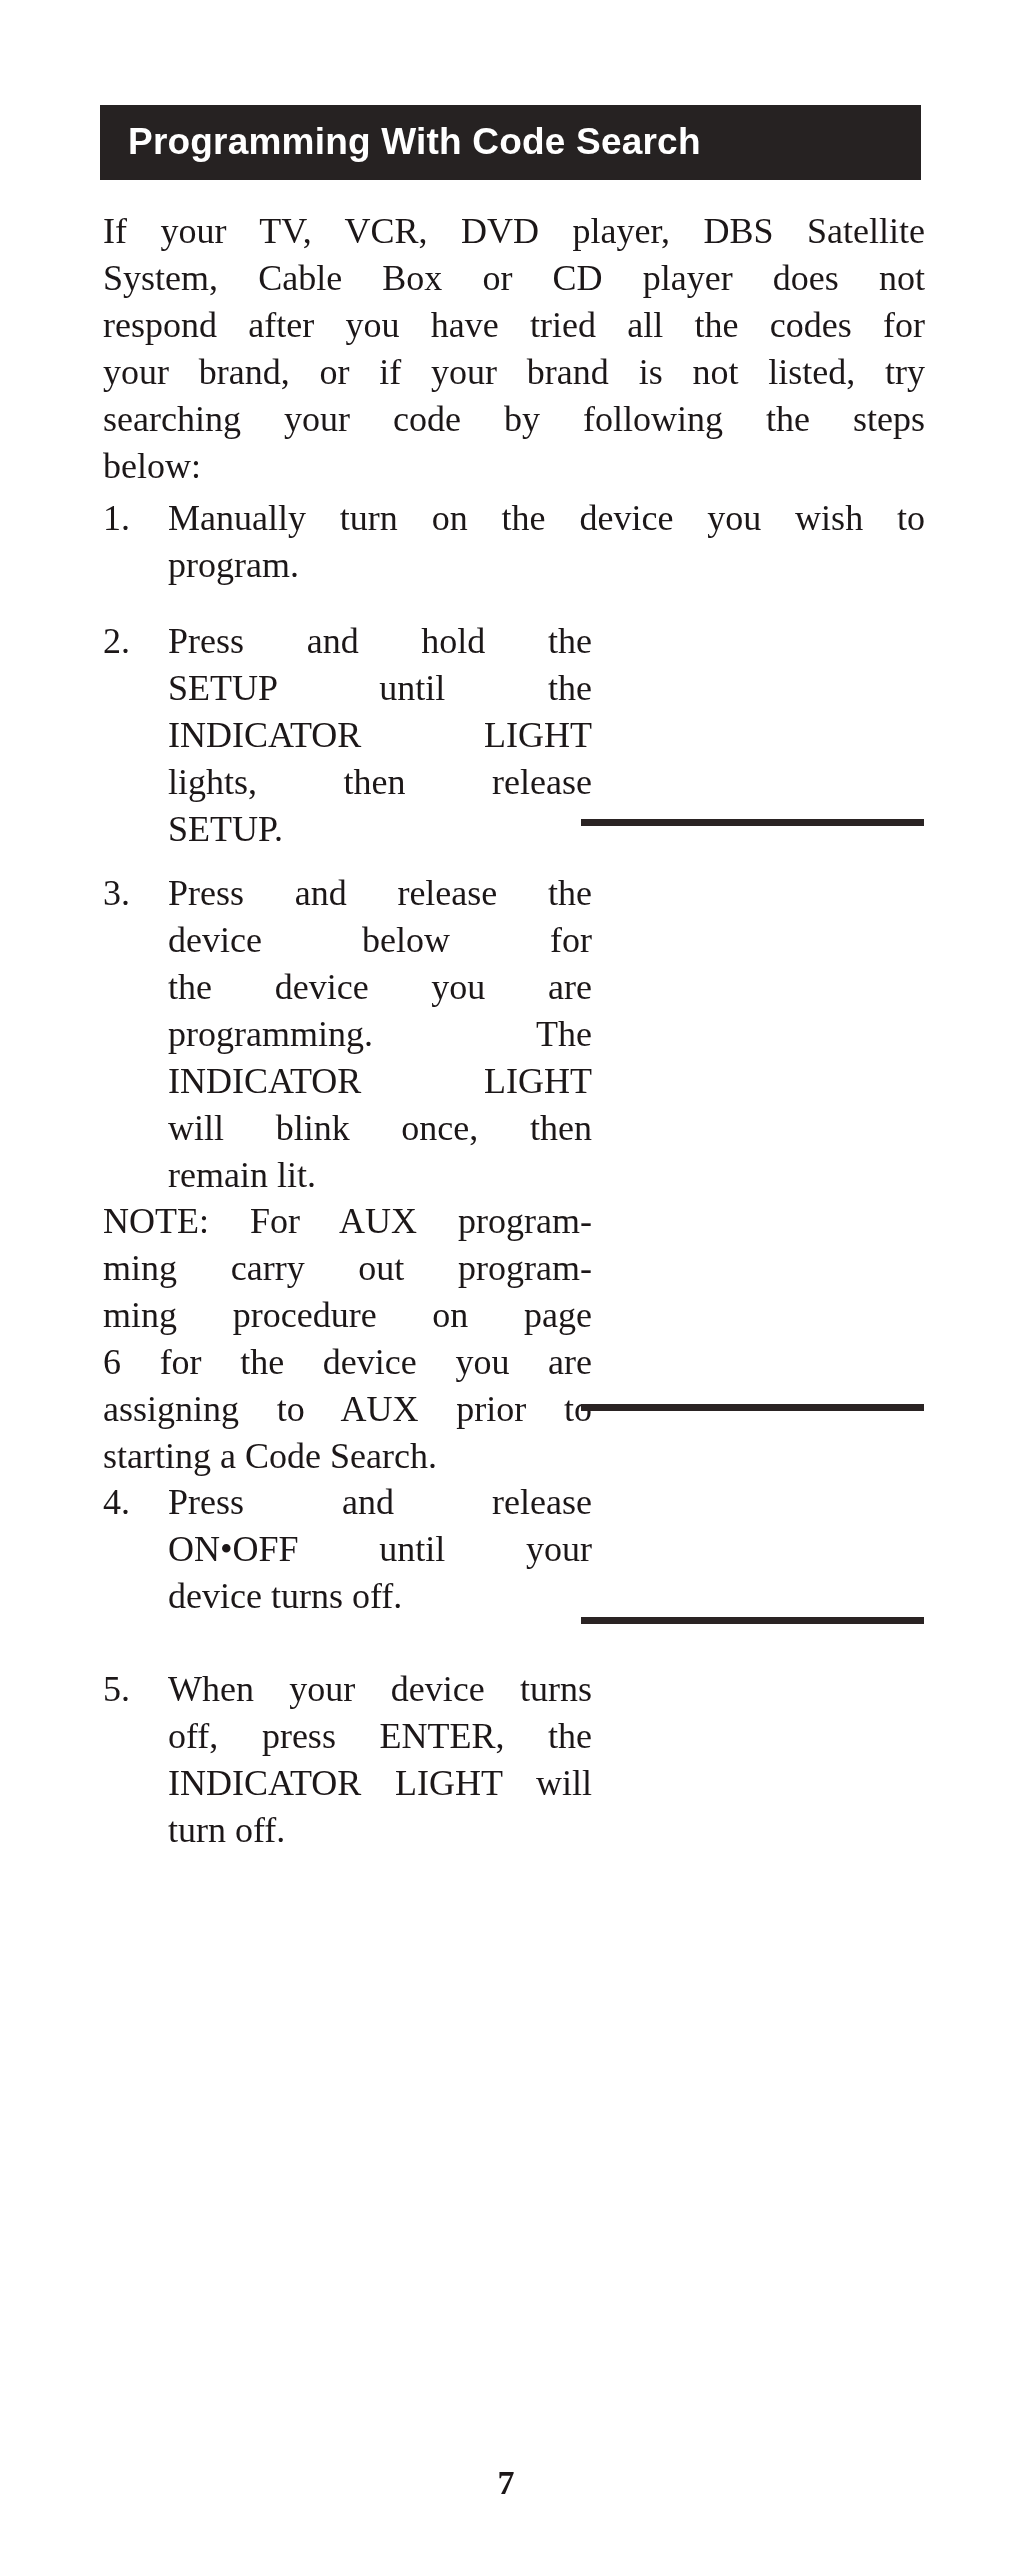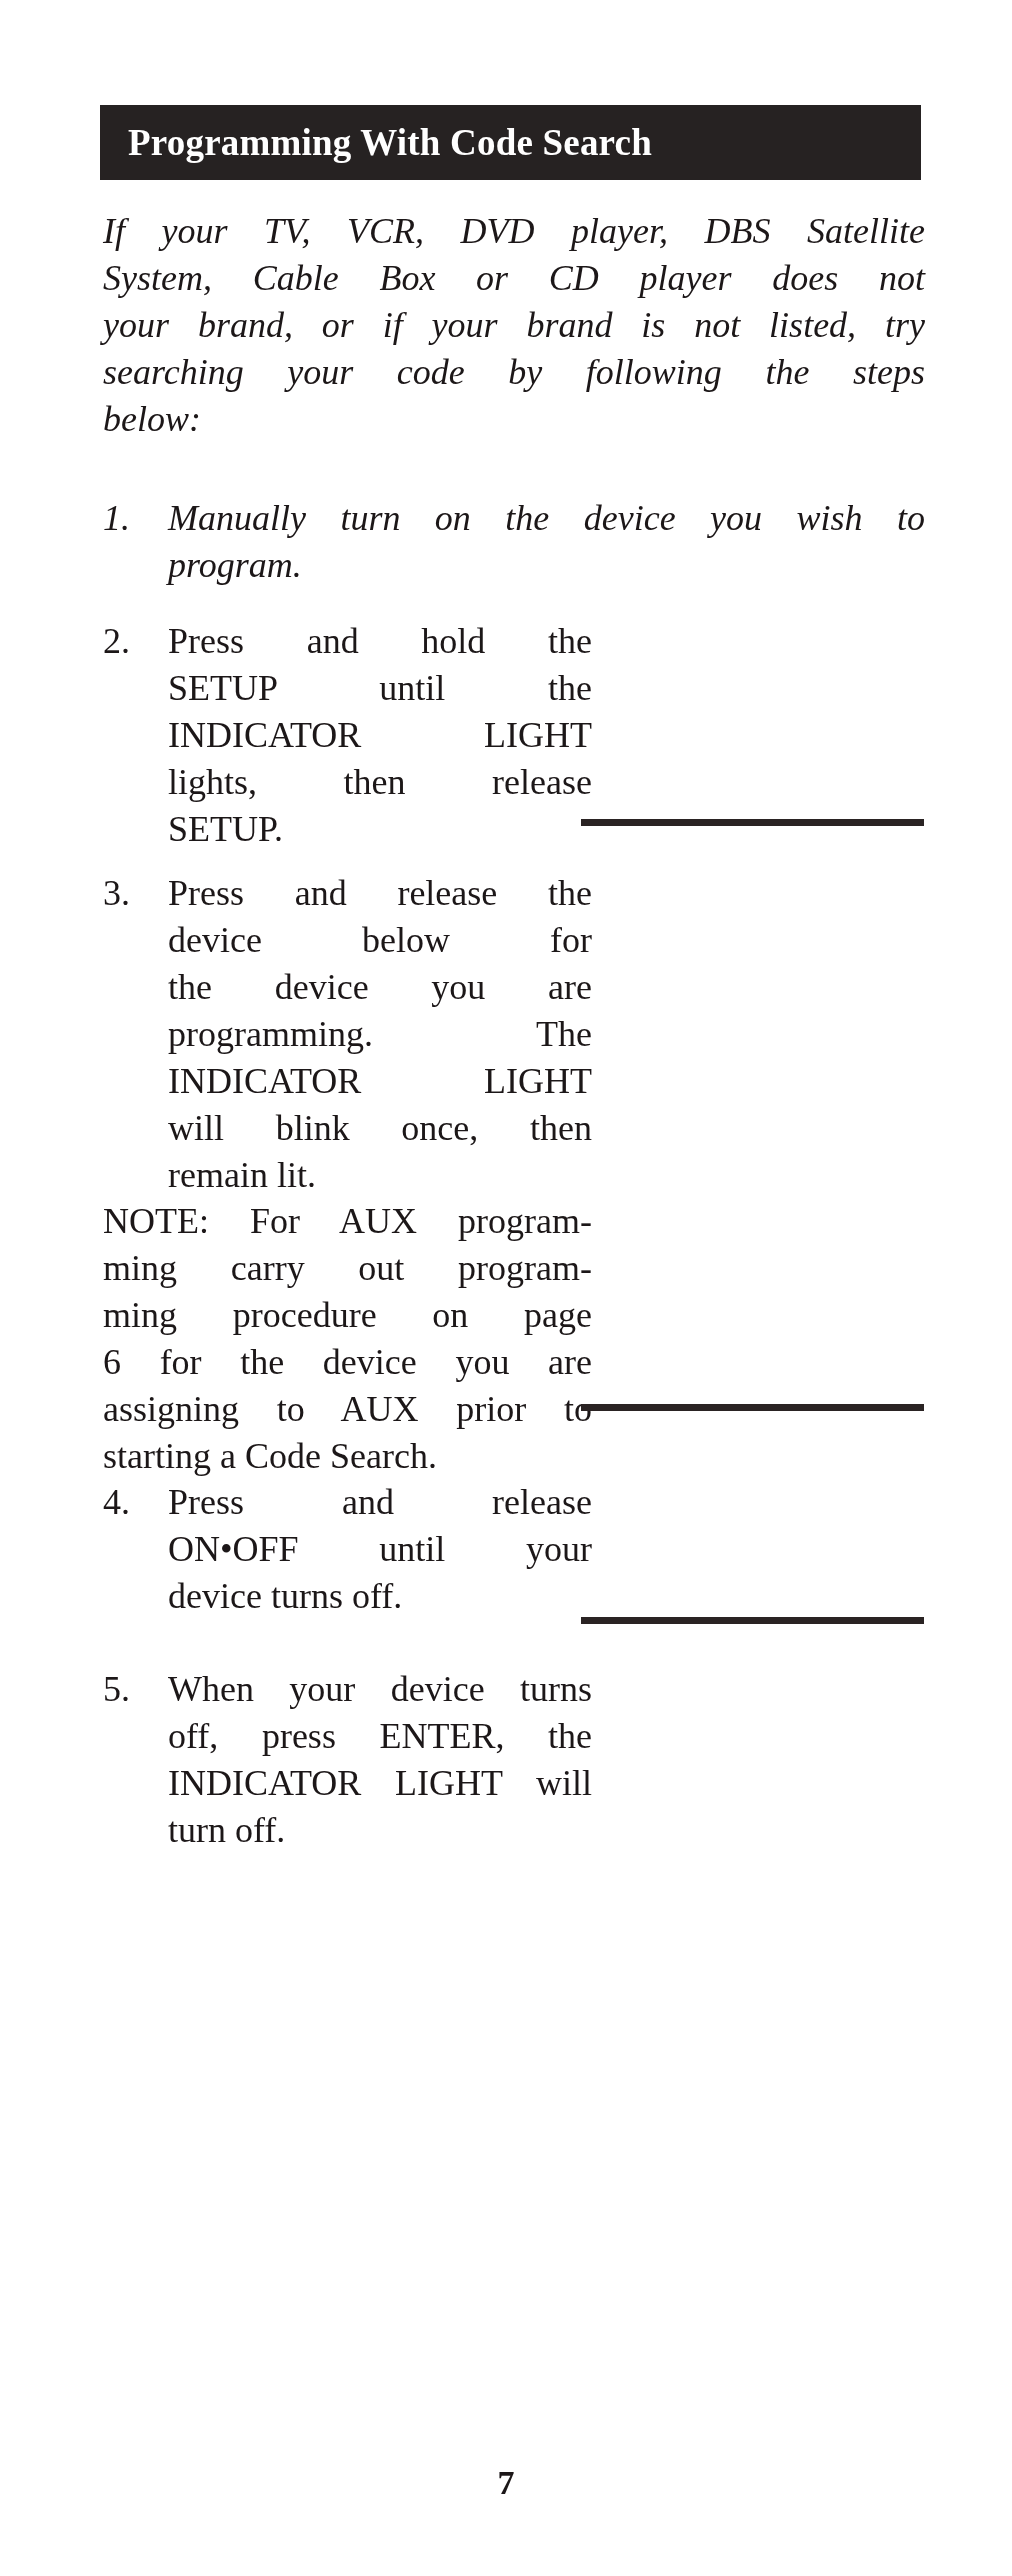--- a/index.html
+++ b/index.html
@@ -34,40 +34,39 @@
   .title-bar .title-text {
     position: absolute;
     left: 28px;
     top: 50%;
     transform: translateY(-52%);
     color: #ffffff;
     font-size: 37px;
     font-weight: bold;
     letter-spacing: 0.2px;
     white-space: nowrap;
-    font-family: Liberation Serif, serif;
+    font-family: Liberation Sans, sans-serif;
   }
 
   
   .block {
     position: absolute;
     text-align: justify;
     text-justify: inter-word;
     font-size: 36px;
     line-height: 47px;
     color: #1c1718;
     -webkit-hyphens: none;
     hyphens: none;
   }
 
   
   .col-wide {
     left: 103px;
     width: 822px;
-    font-style: italic;
   }
   
   .col-narrow {
     left: 103px;
     width: 489px;
   }
 
   
   .li {
     position: absolute;
@@ -130,20 +129,21 @@
 
 <div class="page">
 
   <div class="title-bar">
     <div class="title-text">Programming With Code Search</div>
   </div>
 
   <div class="block col-wide" style="top:208px;">
     <span class="ln">If your TV, VCR, DVD player, DBS Satellite</span>
     <span class="ln">System, Cable Box or CD player does not</span>
+    <span class="ln">respond after you have tried all the codes for</span>
     <span class="ln">your brand, or if your brand is not listed, try</span>
     <span class="ln">searching your code by following the steps</span>
     <span class="ln flush">below:</span>
   </div>
 
   <div class="li col-wide" style="top:495px;">
     <span class="num">1.</span>
     <div class="body">
       <span class="ln">Manually turn on the device you wish to</span>
       <span class="ln flush">program.</span>

